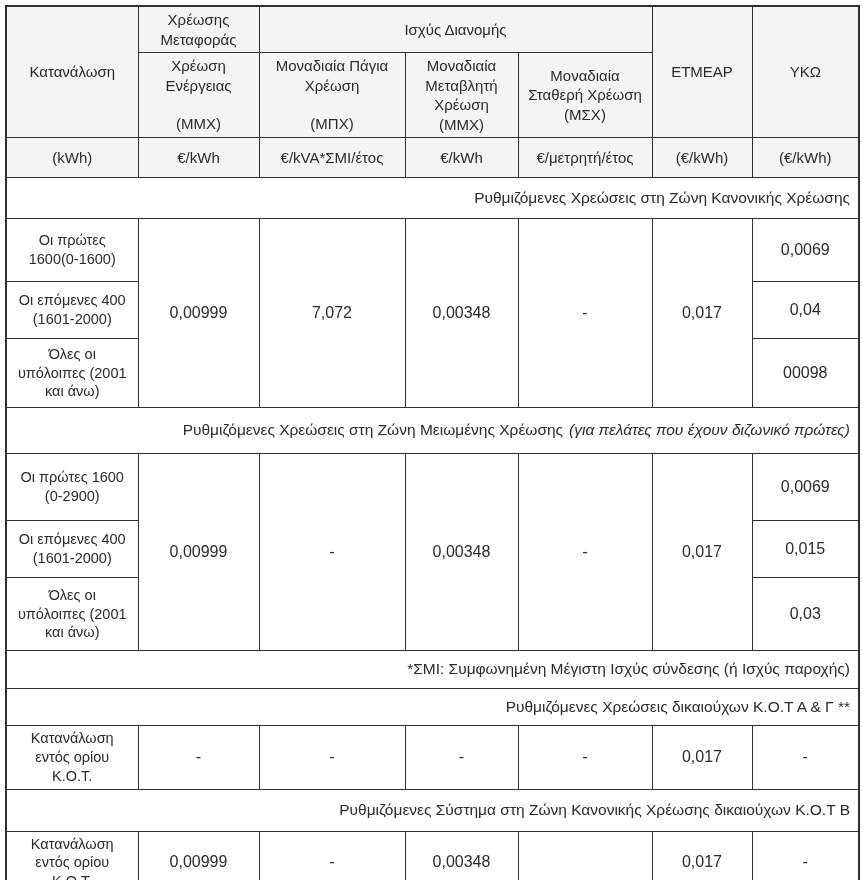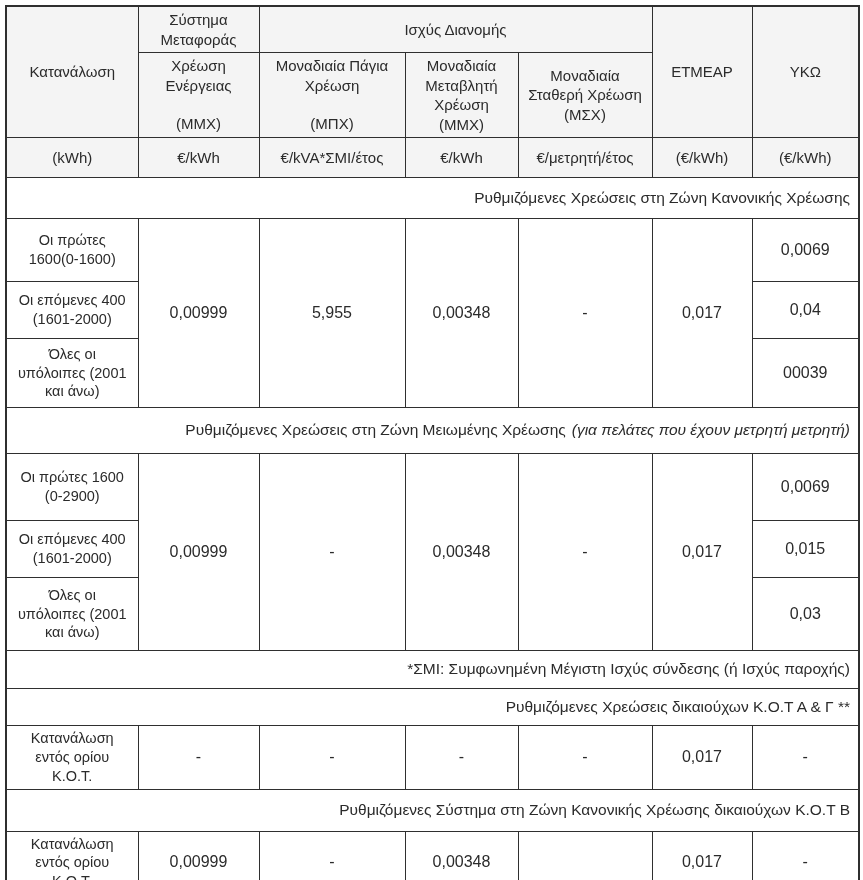--- a/index.html
+++ b/index.html
@@ -45,21 +45,21 @@
     <col style="width:146px">
     <col style="width:113px">
     <col style="width:134px">
     <col style="width:100px">
     <col style="width:107px">
   </colgroup>
 
   <tbody>
       <tr class="hdr" style="height:37px">
     <td rowspan="2">Κατανάλωση</td>
-    <td>Σύστημα Μεταφοράς</td>
+    <td>Χρέωσης Μεταφοράς</td>
     <td colspan="3">Ισχύς Διανομής</td>
     <td rowspan="2">ΕΤΜΕΑΡ</td>
     <td rowspan="2">ΥΚΩ</td>
   </tr>
 
   <tr class="hdr" style="height:70px">
     <td>
       <div>Χρέωση Ενέργειας</div>
       <div class="abbr-gap">(ΜΜΧ)</div>
     </td>
@@ -87,38 +87,38 @@
     <td>(€/kWh)</td>
   </tr>
 
   <tr style="height:41px">
     <td colspan="7" class="section-cell">Ρυθμιζόμενες Χρεώσεις στη Ζώνη Κανονικής Χρέωσης</td>
   </tr>
 
   <tr style="height:63px">
     <td class="label-cell">Οι πρώτες 1600(0-1600)</td>
     <td rowspan="3" class="value-cell">0,00999</td>
-    <td rowspan="3" class="value-cell">5,955</td>
+    <td rowspan="3" class="value-cell">7,072</td>
     <td rowspan="3" class="value-cell">0,00348</td>
     <td rowspan="3" class="value-cell">-</td>
     <td rowspan="3" class="value-cell">0,017</td>
     <td class="value-cell">0,0069</td>
   </tr>
   <tr style="height:57px">
     <td class="label-cell">Οι επόμενες 400 (1601-2000)</td>
     <td class="value-cell">0,04</td>
   </tr>
   <tr style="height:69px">
     <td class="label-cell">Όλες οι υπόλοιπες (2001 και άνω)</td>
-    <td class="value-cell">00039</td>
+    <td class="value-cell">00098</td>
   </tr>
 
   <tr style="height:46px">
     <td colspan="7" class="section-cell">
-      <span>Ρυθμιζόμενες Χρεώσεις  στη Ζώνη Μειωμένης Χρέωσης</span><span class="note">(για πελάτες που έχουν μετρητή μετρητή)</span>
+      <span>Ρυθμιζόμενες Χρεώσεις  στη Ζώνη Μειωμένης Χρέωσης</span><span class="note">(για πελάτες που έχουν διζωνικό πρώτες)</span>
     </td>
   </tr>
 
   <tr style="height:67px">
     <td class="label-cell">Οι πρώτες 1600 (0-2900)</td>
     <td rowspan="3" class="value-cell">0,00999</td>
     <td rowspan="3" class="value-cell">-</td>
     <td rowspan="3" class="value-cell">0,00348</td>
     <td rowspan="3" class="value-cell">-</td>
     <td rowspan="3" class="value-cell">0,017</td>

